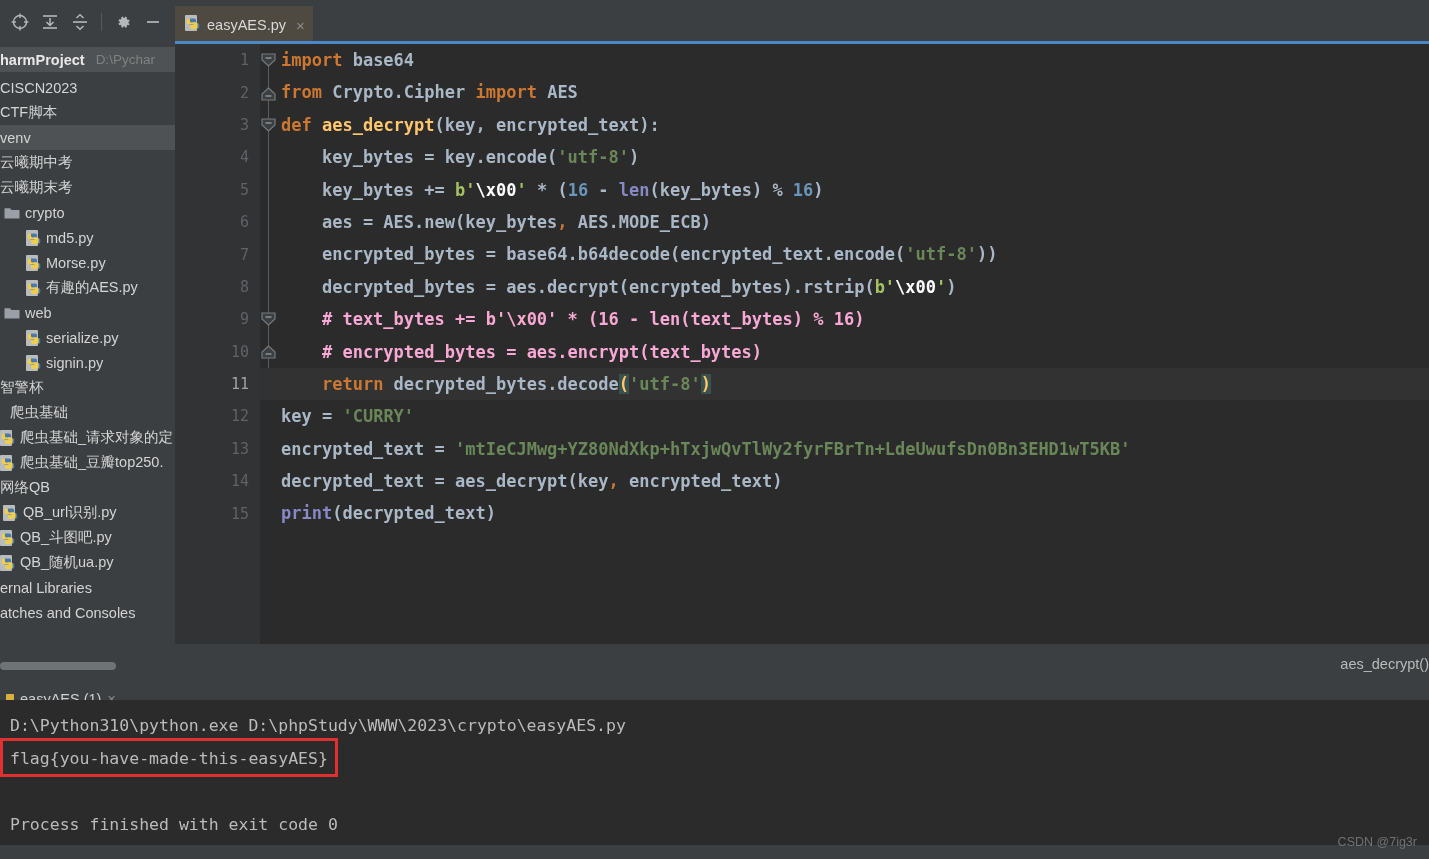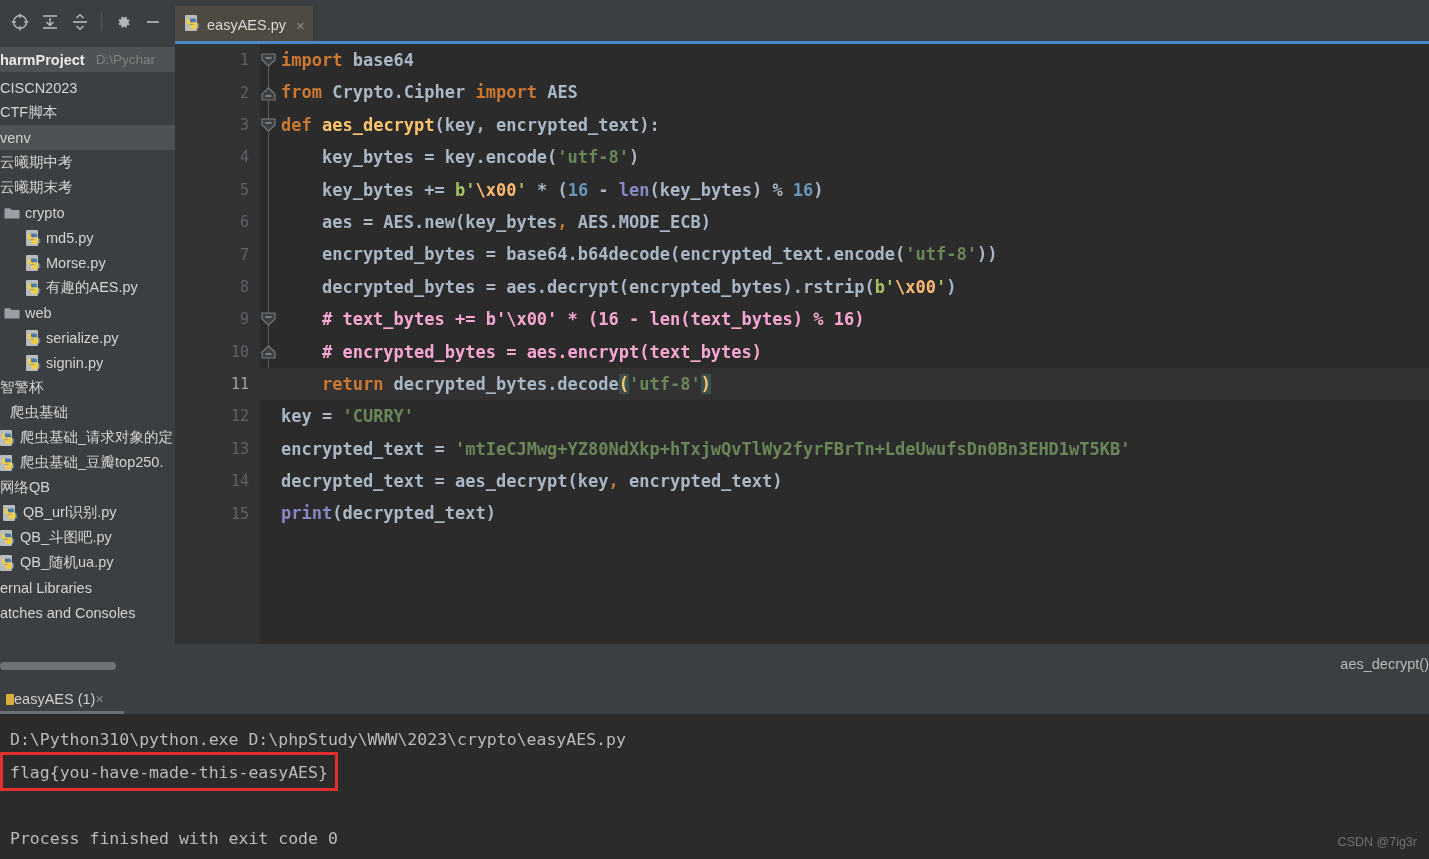--- a/index.html
+++ b/index.html
@@ -96,21 +96,21 @@
     height: 32.4px; line-height: 32.4px; white-space: pre;
     padding-left: 21px; color: #a9b7c6;
   }
   .cline.current { background: #323232; }
   .kw      { color: #cc7832; }
   .fn      { color: #ffc66d; }
   .str     { color: #6a8759; }
   .num     { color: #6897bb; }
   .cmt     { color: #f9a8d4; }
   .bltn    { color: #8888c6; }
-  .esc     { color: #fdba74; }
+  .esc     { color: #ffffff; }
   .bpfx    { color: #a5c261; }
   .comma   { color: #cc7832; }
   .bracket-hl { background: #3b514d; color: #ffc66d; }
 
   .breadcrumb-bar {
     position: absolute; left: 0; bottom: 0; width: 1254px; height: 40px;
     background: #3c3f41; display: flex; align-items: center; justify-content: flex-end;
   }
   .crumb {
     padding-left: 13px; font-size: 14.5px; color: #bbbbbb;
@@ -119,34 +119,34 @@
   
   .run-panel {
     position: absolute; left: 0; top: 684px; width: 1429px; height: 175px;
     background: #3c3f41;
   }
   .run-tabstrip {
     height: 30px; background: #3c3f41; display: flex; align-items: center;
     position: relative;
   }
   .run-tab {
-    height: 30px; display: flex; align-items: center; 
+    height: 30px; display: flex; align-items: center; gap: 6px;
     padding: 0 10px 0 6px; position: relative;
   }
   .run-tab-dot {
     width: 8px; height: 11px; background: #d9b03a; border-radius: 1px;
   }
   .run-tab-name { font-size: 14.5px; color: #d0d0d0; }
   .run-tab-close { font-size: 14px; color: #8c8c8c; }
   .run-tab-underline {
     position: absolute; left: 0; bottom: 0; width: 124px; height: 3px;
     background: #6c7073;
   }
   .console {
-    position: absolute; left: 0; top: 30px; width: 1429px; height: 145px;
+    position: absolute; left: 0; top: 16px; width: 1429px; height: 145px;
     background: #2b2b2b; padding: 9px 0 0 10px;
     font-family: "DejaVu Sans Mono", monospace; font-size: 16.5px;
     color: #bbbbbb;
   }
   .con-line { height: 33px; line-height: 33px; white-space: pre; }
   .flag-wrap { position: relative; display: inline-block; }
   .flag-box {
     position: absolute; left: -10px; top: -4px; right: -10px; bottom: -2px;
     border: 3px solid #e03030; pointer-events: none;
   }

